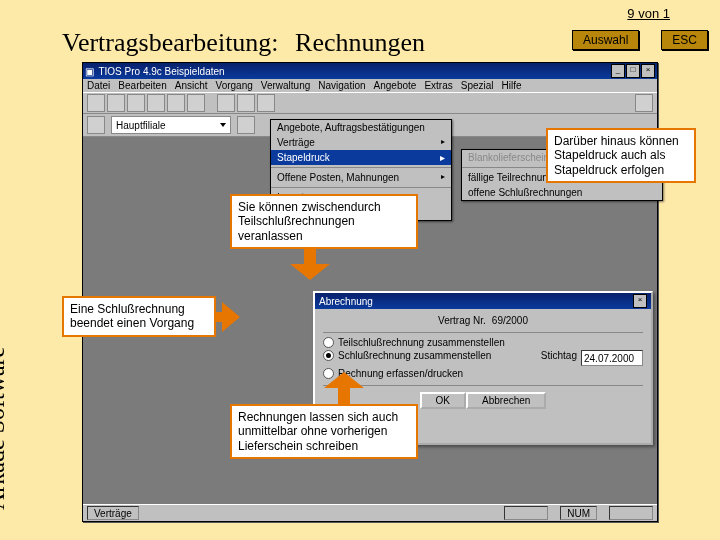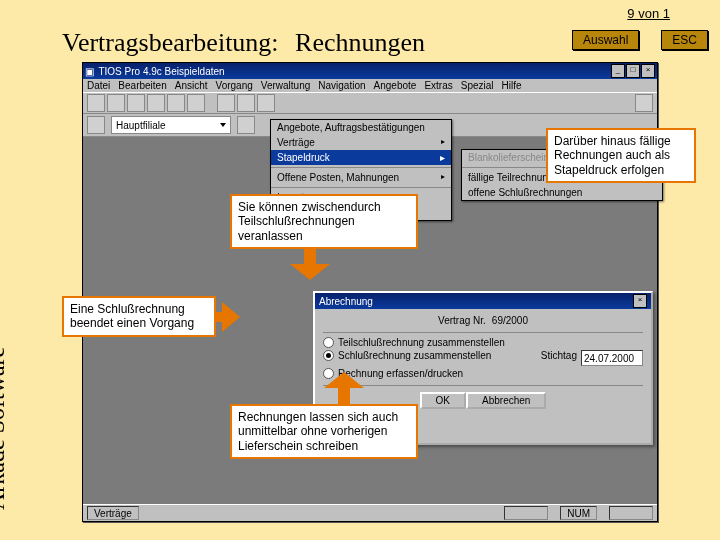--- a/index.html
+++ b/index.html
@@ -366,21 +366,21 @@
   <div class="statusbar">
     <div class="cell">Verträge</div>
     <div style="display:flex;gap:12px">
       <div class="cell" style="width:30px"></div>
       <div class="cell">NUM</div>
       <div class="cell" style="width:30px"></div>
     </div>
   </div>
 </div>
 
-<div class="callout" style="left:546px;top:128px;width:134px">Darüber hinaus fällige Rechnungen auch als Stapeldruck erfolgen</div>
+<div class="callout" style="left:546px;top:128px;width:134px">Darüber hinaus können Stapeldruck auch als Stapeldruck erfolgen</div>
 
 <div class="callout" style="left:230px;top:194px;width:172px">Sie können zwischendurch Teilschlußrechnungen veranlassen</div>
 <div class="arrow" style="left:290px;top:246px">
   <svg width="40" height="34">
       <polygon points="14,0 26,0 26,18 40,18 20,34 0,18 14,18" fill="#e67600"></polygon>
     </svg>
 </div>
 
 <div class="callout" style="left:62px;top:296px;width:138px">Eine Schlußrechnung beendet einen Vorgang</div>
 <div class="arrow" style="left:200px;top:302px">

